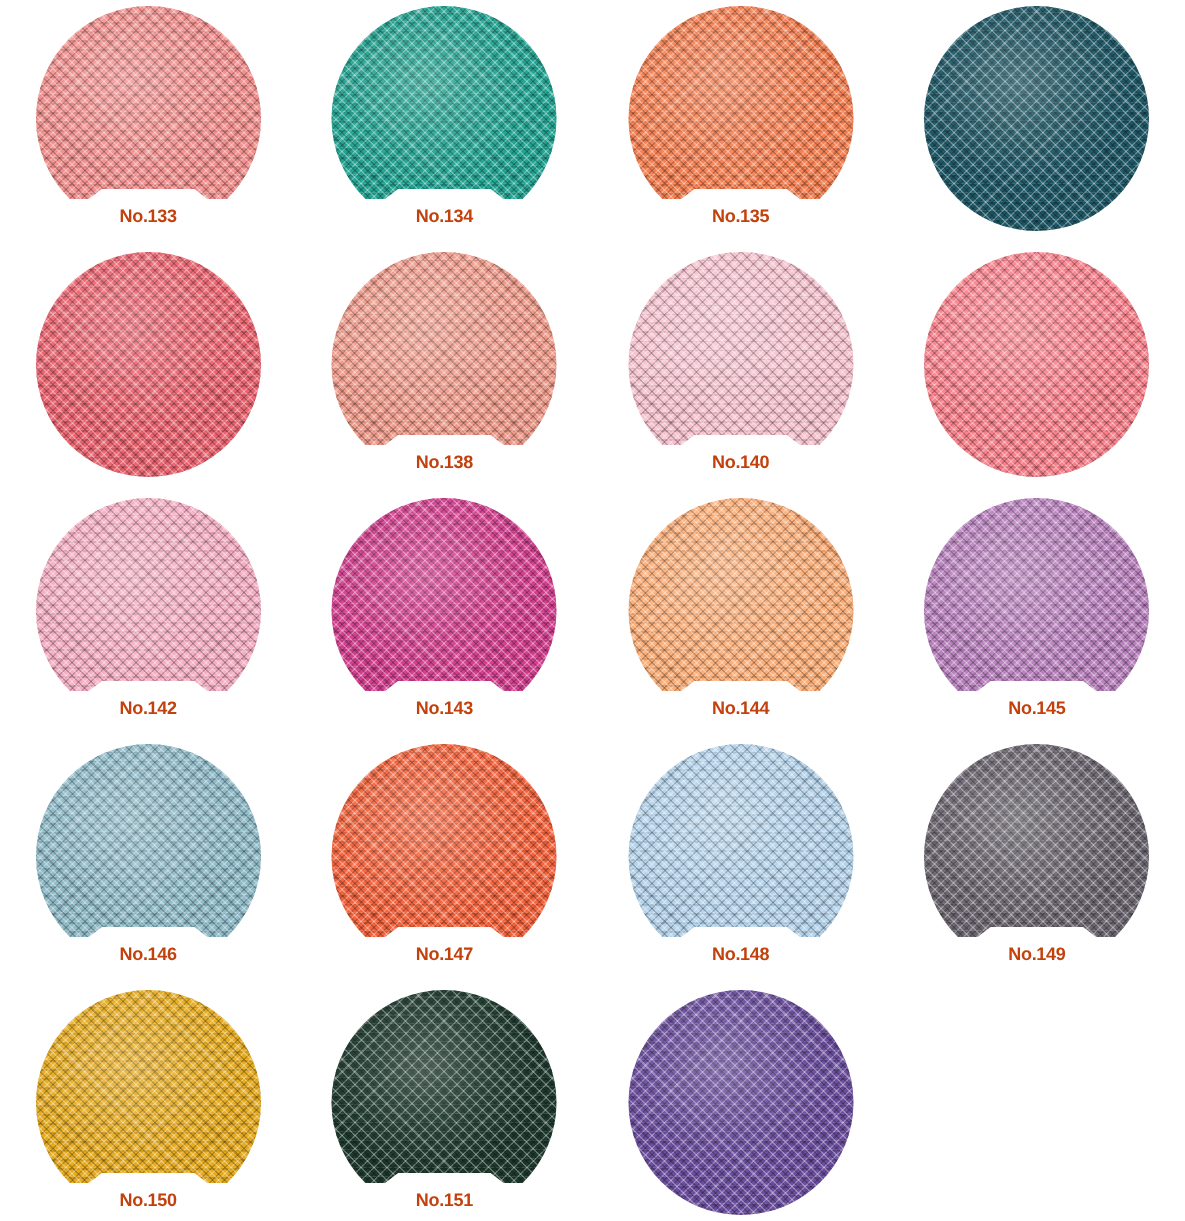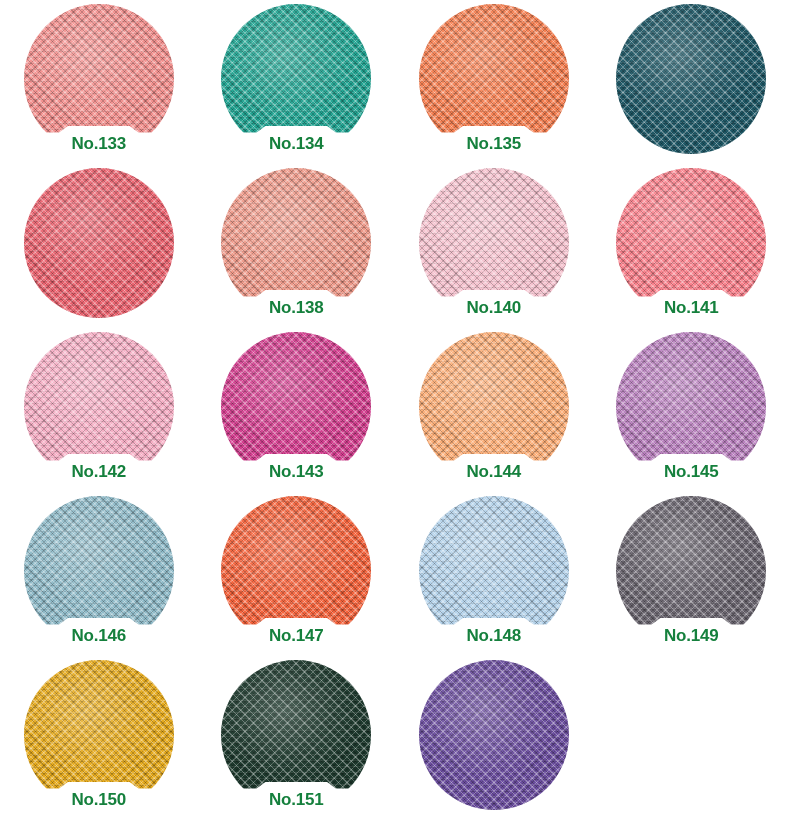--- a/index.html
+++ b/index.html
@@ -110,23 +110,23 @@
     clip-path: polygon(
       0% 22%,  14% 22%,  22% 0%,  78% 0%,  86% 22%,  100% 22%,
       100% 100%, 0% 100%);
     display: flex;
     align-items: center;
     justify-content: center;
   }
 
   .swatch-label .label-text {
     font-family: "Liberation Sans", sans-serif;
-    font-size: 17px;
+    font-size: 12px;
     font-weight: 700;
-    color: #15803d;
+    color: #c2410c;
     letter-spacing: -0.2px;
     line-height: 1;
     padding-top: 5px;
     white-space: nowrap;
   }
 </style>
 </head>
 <body>
 
 <div id="swatch-grid">
@@ -185,23 +185,20 @@
       </div>
       <div class="swatch-label">
         <span class="label-text">No.140</span>
       </div>
     </div>
     <div class="swatch-cell">
       <div class="swatch-disc" style="background-color: rgb(249, 129, 140);">
         <div class="weave"></div>
         <div class="shade"></div>
       </div>
-      <div class="swatch-label">
-        <span class="label-text">No.141</span>
-      </div>
     </div>
     <div class="swatch-cell">
       <div class="swatch-disc" style="background-color: rgb(245, 174, 196);">
         <div class="weave"></div>
         <div class="shade"></div>
       </div>
       <div class="swatch-label">
         <span class="label-text">No.142</span>
       </div>
     </div>

